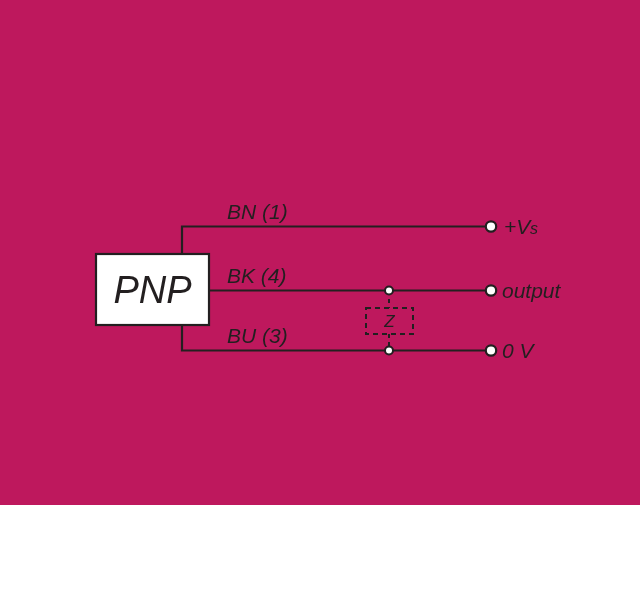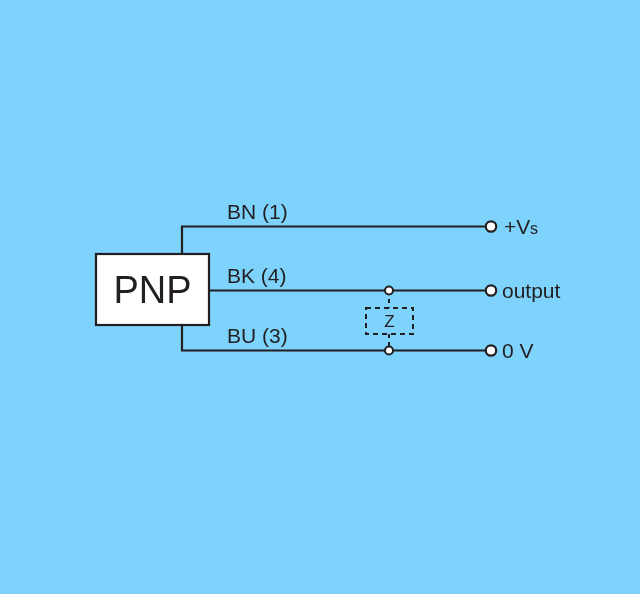--- a/index.html
+++ b/index.html
@@ -9,22 +9,23 @@
   }
   body {
     width: 640px;
     height: 595px;
     font-family: "Liberation Sans", sans-serif;
     overflow: hidden;
   }
   #diagram-root {
     position: relative;
     width: 640px;
-    height: 594px;
-    background: #7dd3fc;
+    height: 505px;
+    background: #be185d;
+    font-style: italic;
   }
   svg.wiring {
     display: block;
     width: 640px;
     height: 595px;
   }
   .wire {
     stroke: #231f20;
     stroke-width: 2.2;
     fill: none;

